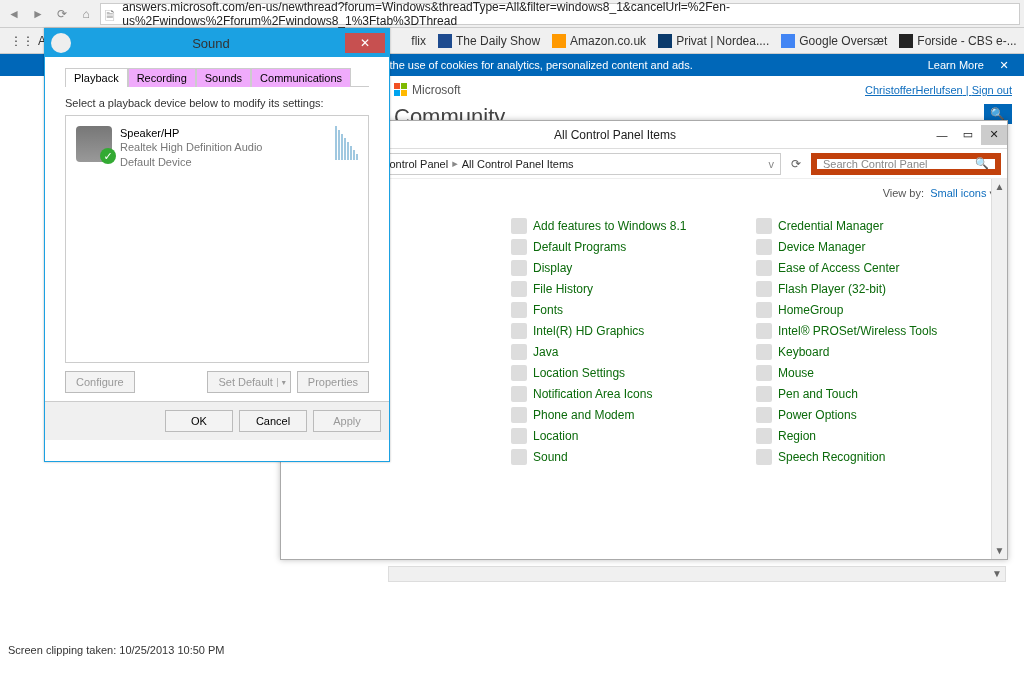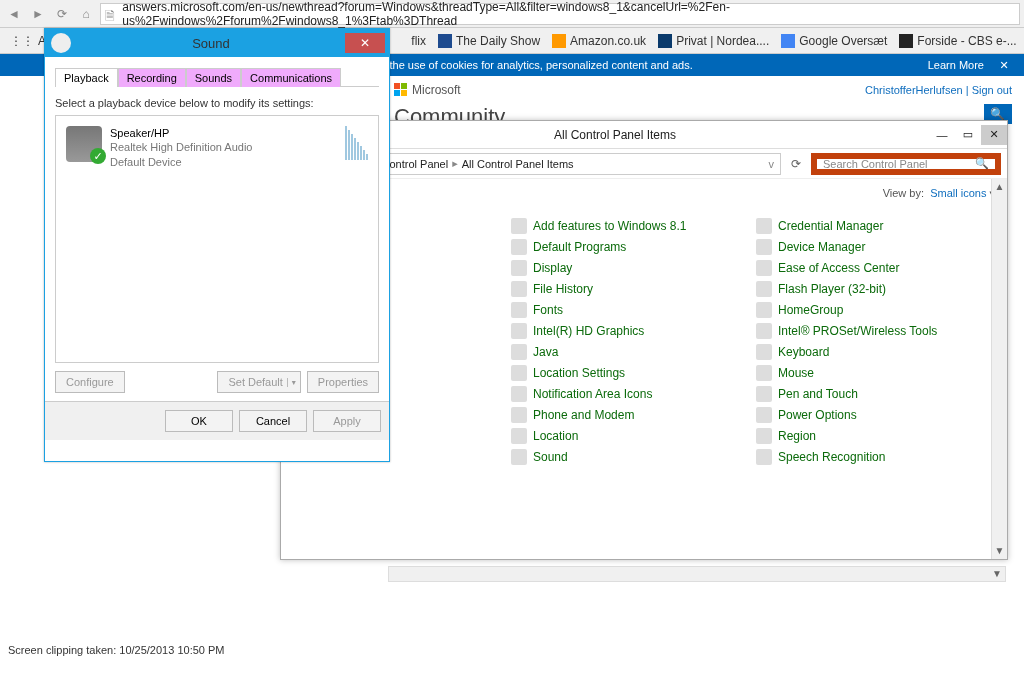--- a/index.html
+++ b/index.html
@@ -20,37 +20,37 @@
 .cookie-band { background: #0067b8; color: #fff; height: 22px; display: flex; align-items: center; padding: 0 12px; font-size: 11px; }
 .cookie-text { flex: 1; text-align: center; white-space: nowrap; overflow: hidden; }
 .cookie-learn { margin-left: auto; }
 .cookie-x { width: 16px; margin-left: 12px; text-align: center; }
 
 
 .ms-header { height: 28px; display: flex; align-items: center; padding: 0 12px; font-size: 12px; }
 .ms-logo { display: flex; align-items: center; gap: 4px; color: #555; }
 .ms-grid { width: 14px; height: 14px; display: grid; grid-template-columns: 6px 6px; grid-template-rows: 6px 6px; gap: 1px; }
 .ms-grid span:nth-child(1){background:#f25022}.ms-grid span:nth-child(2){background:#7fba00}.ms-grid span:nth-child(3){background:#00a4ef}.ms-grid span:nth-child(4){background:#ffb900}
-.ms-right { margin-left: auto; color: #106ebe; font-size: 11px; }
+.ms-right { margin-left: auto; color: #106ebe; font-size: 11px; text-decoration: underline; }
 .ms-right span { cursor: pointer; }
 
 
 .community-line { padding: 0 12px; font-size: 22px; color: #444; height: 20px; overflow: hidden; }
 
 
 .blue-search { position: absolute; top: 104px; right: 12px; width: 28px; height: 20px; background: #0067b8; color: #fff; display: flex; align-items: center; justify-content: center; font-size: 12px; }
 
 
 .sound-dlg { position: absolute; left: 44px; top: 28px; width: 346px; height: 434px; border: 1px solid #1ba1e2; background: #fff; box-shadow: 0 0 2px rgba(0,0,0,.3); z-index: 50; }
 .sound-title { height: 28px; background: #1ba1e2; display: flex; align-items: center; }
 .sound-ticon { width: 20px; height: 20px; margin: 0 6px; background: #eee; border-radius: 50%; }
 .sound-ttext { flex: 1; text-align: center; color: #333; font-size: 13px; }
 .sound-close { width: 40px; height: 20px; background: #c75050; color: #fff; text-align: center; line-height: 20px; margin-right: 4px; cursor: pointer; font-size: 12px; }
 
-.sound-body { background: #fff; padding: 8px 10px; }
+.sound-body { background: #fff; padding: 8px 20px; }
 .tabs { display: flex; border-bottom: 1px solid #ccc; height: 22px; align-items: flex-end; font-size: 11px; }
 .tab { padding: 3px 8px; border: 1px solid #ccc; border-bottom: none; background: #f0abfc; margin-right: 0px; cursor: pointer; position: relative; top: 1px;}
 .tab.active { background: #fff;}
 .hint { margin: 10px 0 6px; font-size: 11px; color: #333; }
 
 .device-box { border: 1px solid #ccc; height: 248px; padding: 6px; }
 .device-item { display: flex; gap: 8px; padding: 4px; }
 .device-icon { width: 36px; height: 36px; background: linear-gradient(#777,#999); border-radius: 4px; position: relative; }
 .dev-check { position:absolute; bottom:-2px; right:-4px; width:16px; height:16px; background:#3a3; border-radius:50%; color:#fff; font-size:11px; line-height:16px; text-align:center;}
 .dev-text { font-size: 11px; color: #333; line-height: 1.3; }

